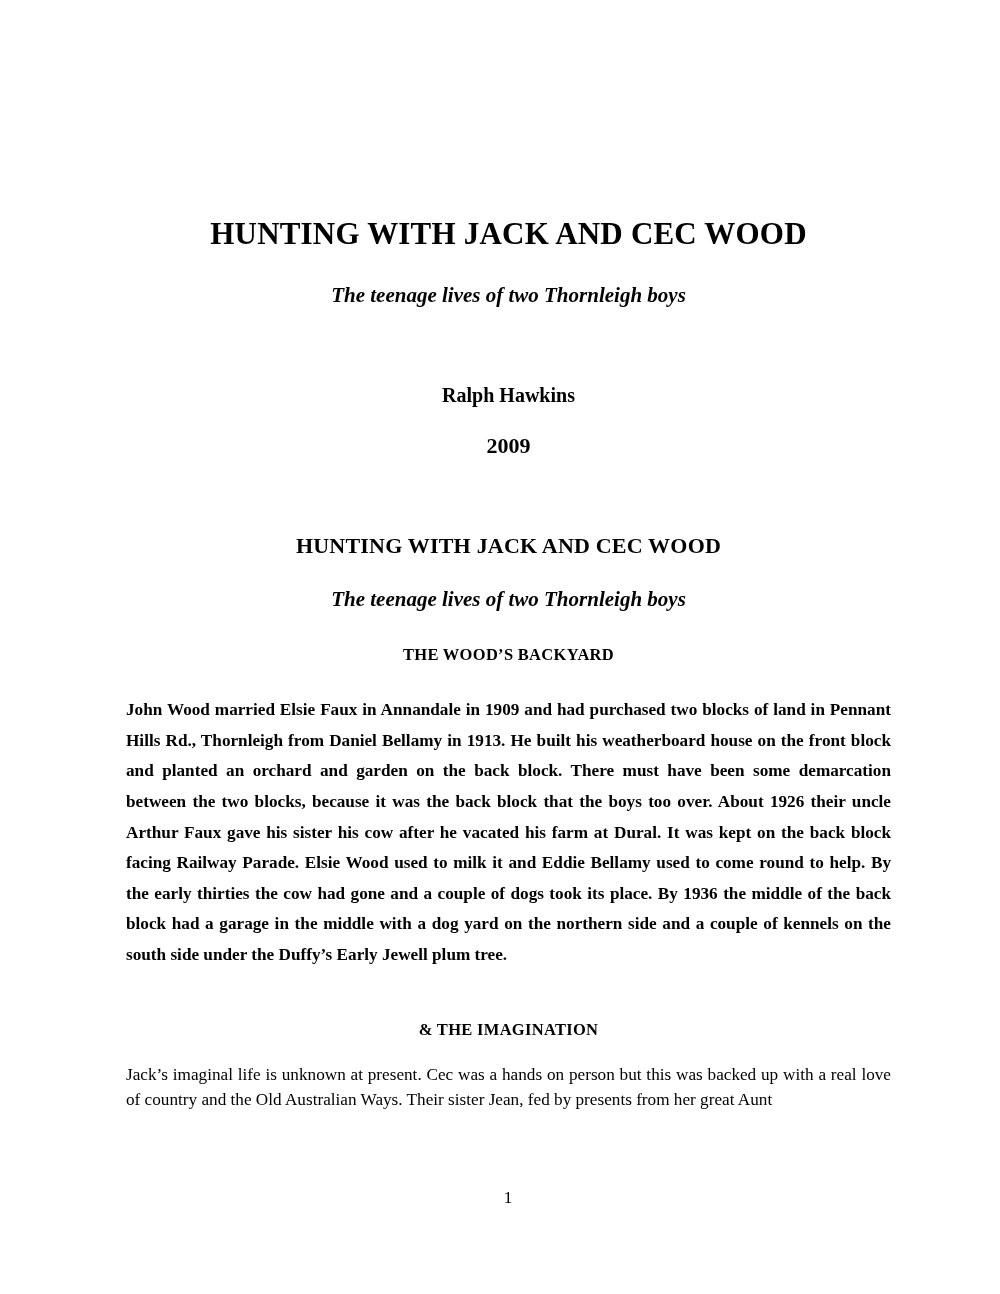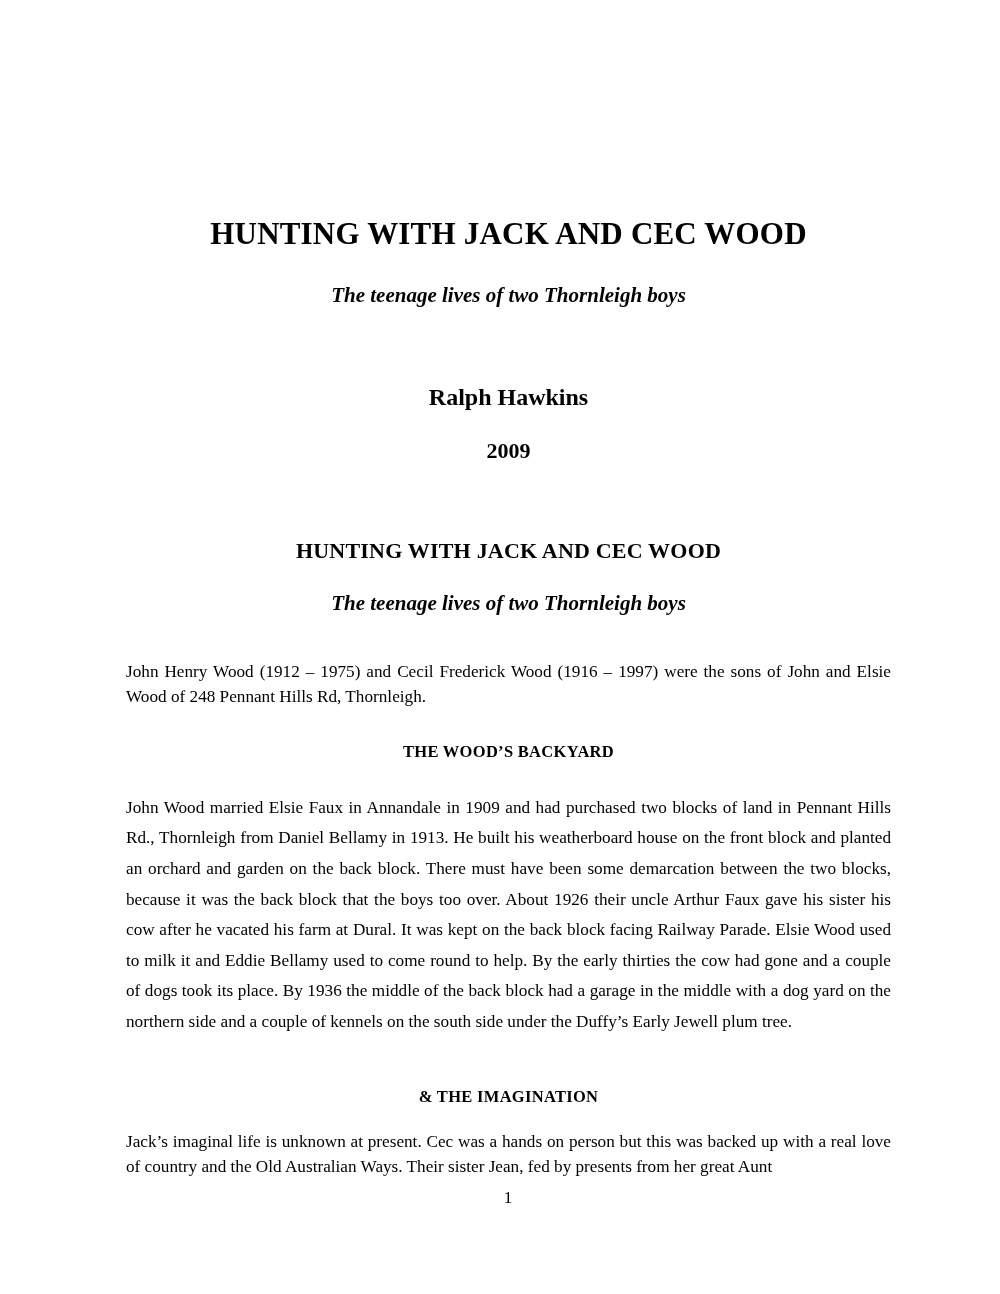--- a/index.html
+++ b/index.html
@@ -42,21 +42,21 @@
     text-align: center;
     font-size: 21px;
     font-weight: bold;
     font-style: italic;
     line-height: 1.2;
     margin: 0;
     padding-top: 31px;
   }
   .cover-author {
     text-align: center;
-    font-size: 24px;
+    font-size: 20px;
     font-weight: bold;
     line-height: 1.2;
     margin: 0;
     padding-top: 75px;
   }
   .cover-year {
     text-align: center;
     font-size: 22px;
     font-weight: bold;
     line-height: 1.2;
@@ -90,20 +90,21 @@
     text-align: justify;
     text-justify: inter-word;
     line-height: 1.33;
     margin: 0;
   }
   .para-intro {
     padding-top: 43px;
   }
   .para-body {
     line-height: 1.78;
+    font-weight: bold;
   }
   .para-tight {
     line-height: 1.45;
   }
   .section-heading {
     font-size: 16.5px;
     font-weight: bold;
     letter-spacing: 0.3px;
     line-height: 1.35;
     margin: 0;
@@ -137,21 +138,20 @@
     <h2 class="cover-subtitle">The teenage lives of two Thornleigh boys</h2>
 
     <p class="cover-author">Ralph Hawkins</p>
 
     <p class="cover-year">2009</p>
 
     <h2 class="doc-title">HUNTING WITH JACK AND CEC WOOD</h2>
 
     <h3 class="doc-subtitle">The teenage lives of two Thornleigh boys</h3>
 
-    <p class="para para-intro para-tight">John Henry Wood (1912 – 1975) and Cecil Frederick Wood (1916 – 1997) were the sons of John and Elsie Wood of 248 Pennant Hills Rd, Thornleigh.</p>
 
     <h4 class="section-heading heading-backyard">THE WOOD’S BACKYARD</h4>
 
     <div class="spacer-after-backyard"></div>
 
     <p class="para para-body">John Wood married Elsie Faux in Annandale in 1909 and had purchased two blocks of land in Pennant Hills Rd., Thornleigh from Daniel Bellamy in 1913.  He built his weatherboard house on the front block and planted an orchard and garden on the back block.  There must have been some demarcation between the two blocks, because it was the back block that the boys too over.  About 1926 their uncle Arthur Faux gave his sister his cow after he vacated his farm at Dural.  It was kept on the back block facing Railway Parade.  Elsie Wood used to milk it and Eddie Bellamy used to come round to help.  By the early thirties the cow had gone and a couple of dogs took its place.  By 1936 the middle of the back block had a garage in the middle with a dog yard on the northern side and a couple of kennels on the south side under the Duffy’s Early Jewell plum tree.</p>
 
     <h4 class="section-heading heading-imagination">
       <br>
       <span>&amp; THE IMAGINATION</span>

